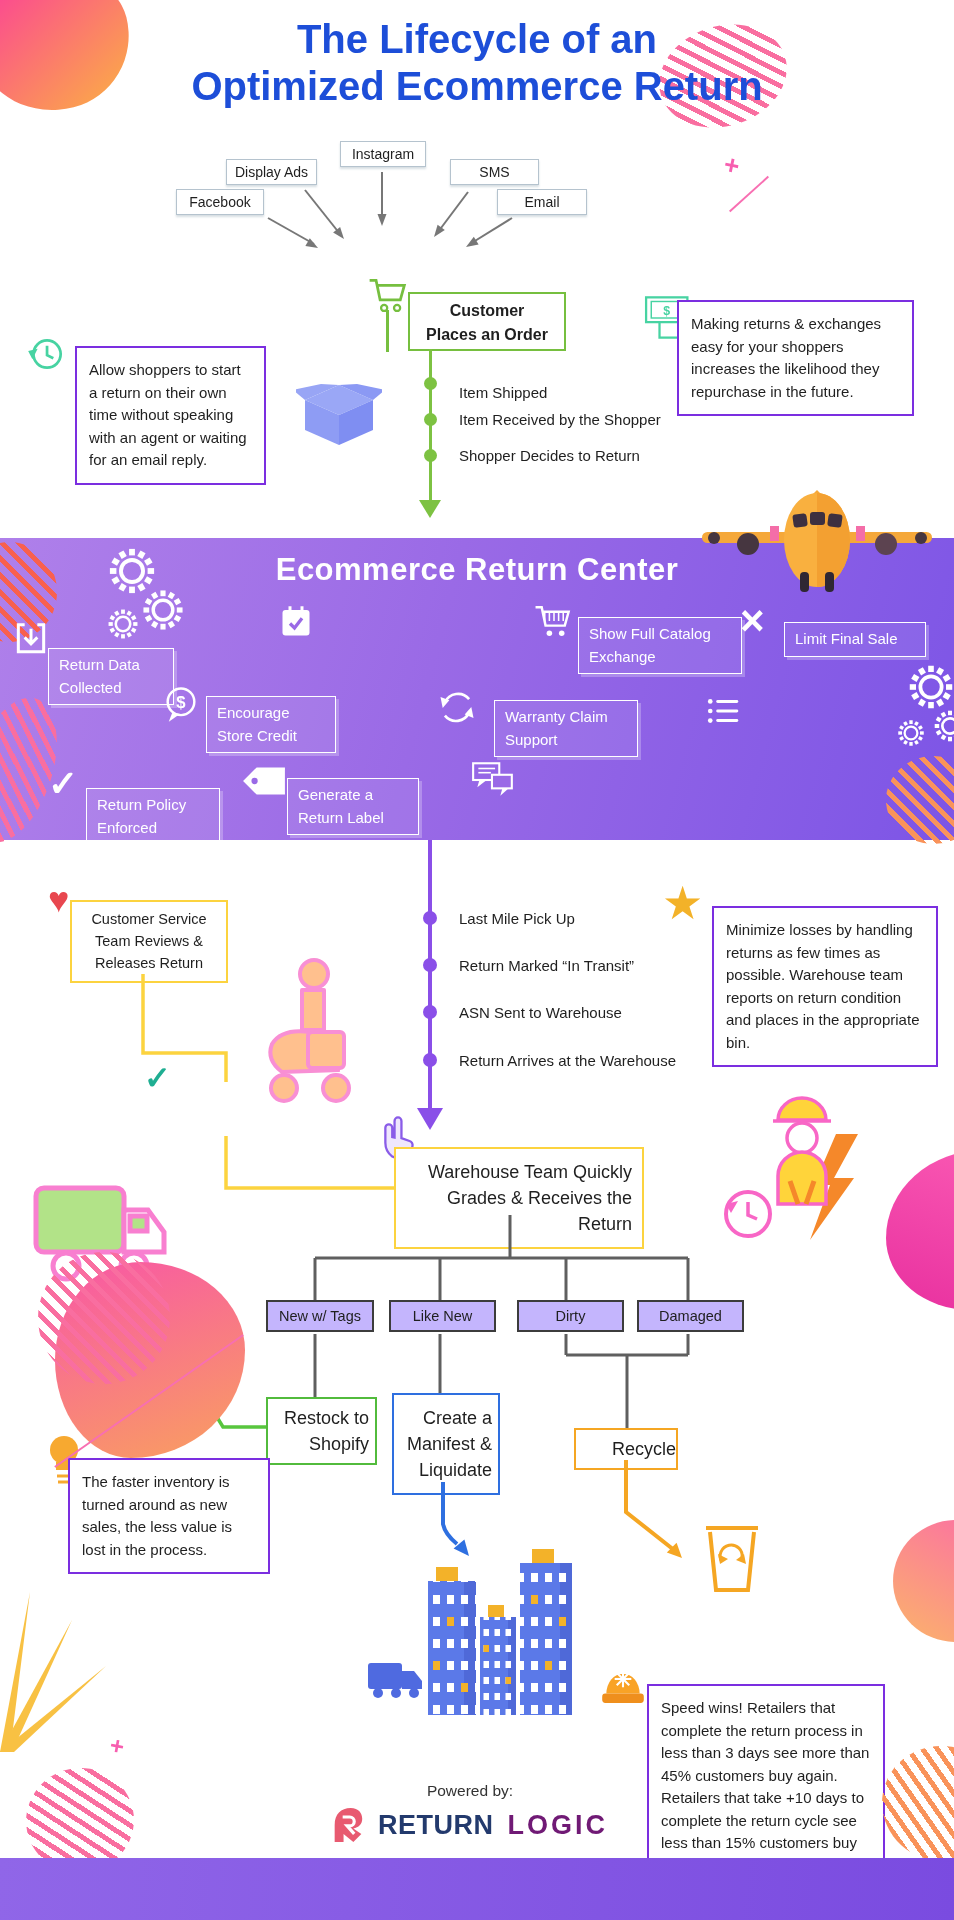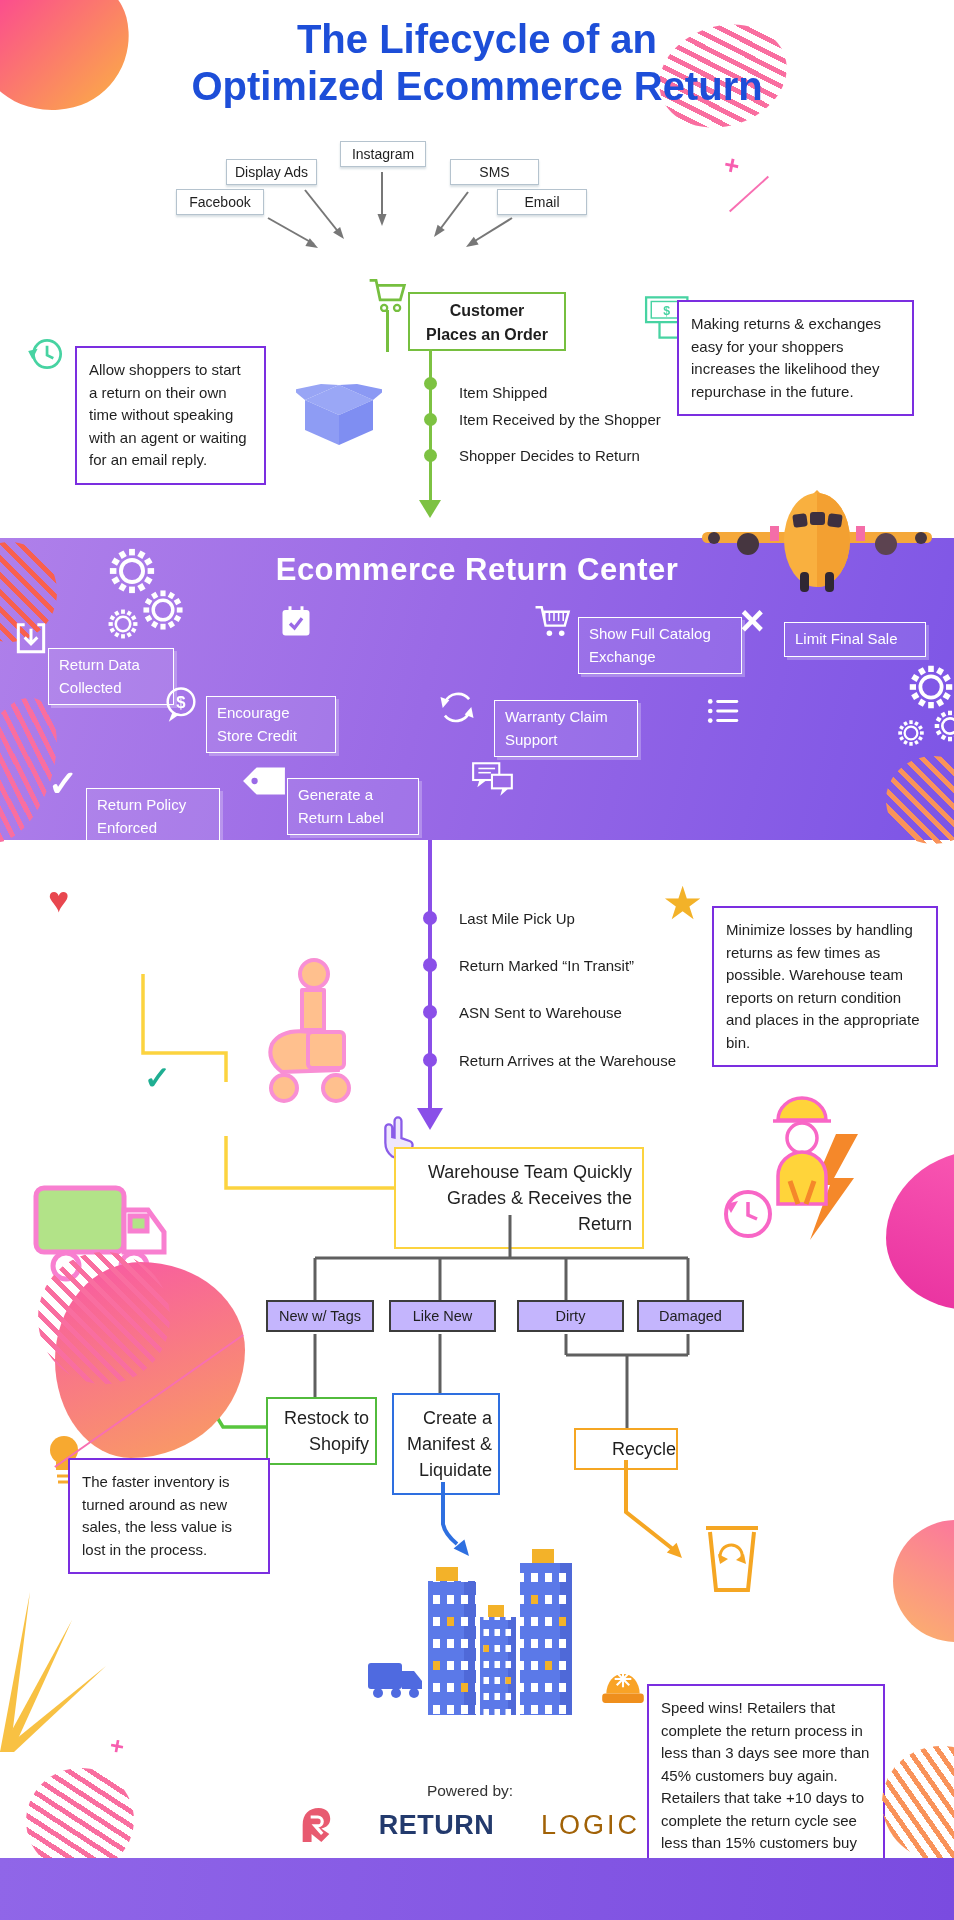--- a/index.html
+++ b/index.html
@@ -241,20 +241,21 @@
   <div class="abs dot" style="left:423px;top:911px;width:14px;height:14px;background:#8a4fe8"></div>
   <div class="abs dot" style="left:423px;top:958px;width:14px;height:14px;background:#8a4fe8"></div>
   <div class="abs dot" style="left:423px;top:1005px;width:14px;height:14px;background:#8a4fe8"></div>
   <div class="abs dot" style="left:423px;top:1053px;width:14px;height:14px;background:#8a4fe8"></div>
   <div class="abs lbl" style="left:459px;top:910px">Last Mile Pick Up</div>
   <div class="abs lbl" style="left:459px;top:957px">Return Marked “In Transit”</div>
   <div class="abs lbl" style="left:459px;top:1004px">ASN Sent to Warehouse</div>
   <div class="abs lbl" style="left:459px;top:1052px">Return Arrives at the Warehouse</div>
 
   <div class="abs" style="left:48px;top:882px;font-size:36px;color:#e8474f;line-height:1">♥</div>
+  <div class="abs ybox" style="left:70px;top:900px;width:146px;font-size:14.5px;text-align:center;padding:7px 4px">Customer Service Team Reviews &amp; Releases Return</div>
 
   <svg class="abs" style="left:130px;top:960px" width="280" height="236">
     <g fill="none" stroke="#fcd33f" stroke-width="3.5">
       <polyline points="13,14 13,93 96,93 96,122"></polyline>
       <polyline points="96,176 96,228 264,228"></polyline>
     </g>
   </svg>
 
   <svg class="abs" style="left:252px;top:948px" width="112" height="162" viewBox="0 0 112 162">
     <g fill="#ffc08e" stroke="#f88fd4" stroke-width="4">
@@ -414,24 +415,24 @@
     <polygon points="0,160 14,160 106,74" fill="#f8c143"></polygon>
   </svg>
   <div class="abs" style="left:110px;top:1732px;font-size:24px;font-weight:700;color:#f75fb0;transform:rotate(10deg)">+</div>
   <div class="abs circle stripes-pink" style="left:26px;top:1768px;width:108px;height:105px;transform:rotate(-12deg)"></div>
   <div class="abs" style="left:886px;top:1150px;width:140px;height:160px;border-radius:70% 30% 40% 60%/55% 45% 55% 45%;
               background:linear-gradient(200deg,#fb5bb4,#e8309f)"></div>
   <div class="abs circle" style="left:893px;top:1520px;width:126px;height:122px;background:linear-gradient(210deg,#fb6aa8,#fbb46a)"></div>
   <div class="abs circle stripes-orange" style="left:882px;top:1746px;width:120px;height:115px;transform:rotate(10deg)"></div>
 
   <div class="abs" style="left:330px;top:1782px;width:280px;text-align:center;font-size:15.5px;color:#333">Powered by:</div>
-  <div class="abs" style="left:300px;top:1806px;width:340px;display:flex;align-items:center;justify-content:space-between;gap:8px">
+  <div class="abs" style="left:300px;top:1806px;width:340px;display:flex;align-items:center;justify-content:center;gap:14px">
     <svg width="32" height="38" viewBox="0 0 36 42">
       <path d="M3 21 C3 9 10 2 21 2 C30 2 34 8 34 14 C34 20 30 24 24 25 L33 31 L24 40 L13 31 V40 H3 Z" fill="#e85a70"></path>
       <path d="M12 12 h8 a5 5 0 0 1 0 10 h-3 l8 9" stroke="#fff" stroke-width="3.6" fill="none"></path>
     </svg>
     <span style="font-size:27px;font-weight:800;color:#233a6d;letter-spacing:.5px">RETURN</span>
-      <span style="font-size:27px;font-weight:400;color:#a16207;letter-spacing:3px">LOGIC</span>
+      <span style="font-size:27px;font-weight:700;color:#701a75;letter-spacing:3px">LOGIC</span>
   </div>
 
   <div class="abs" style="left:0;top:1858px;width:954px;height:62px;background:linear-gradient(95deg,#9066e8,#7a4be0)"></div>
 
 </div>
 
 </body></html>

